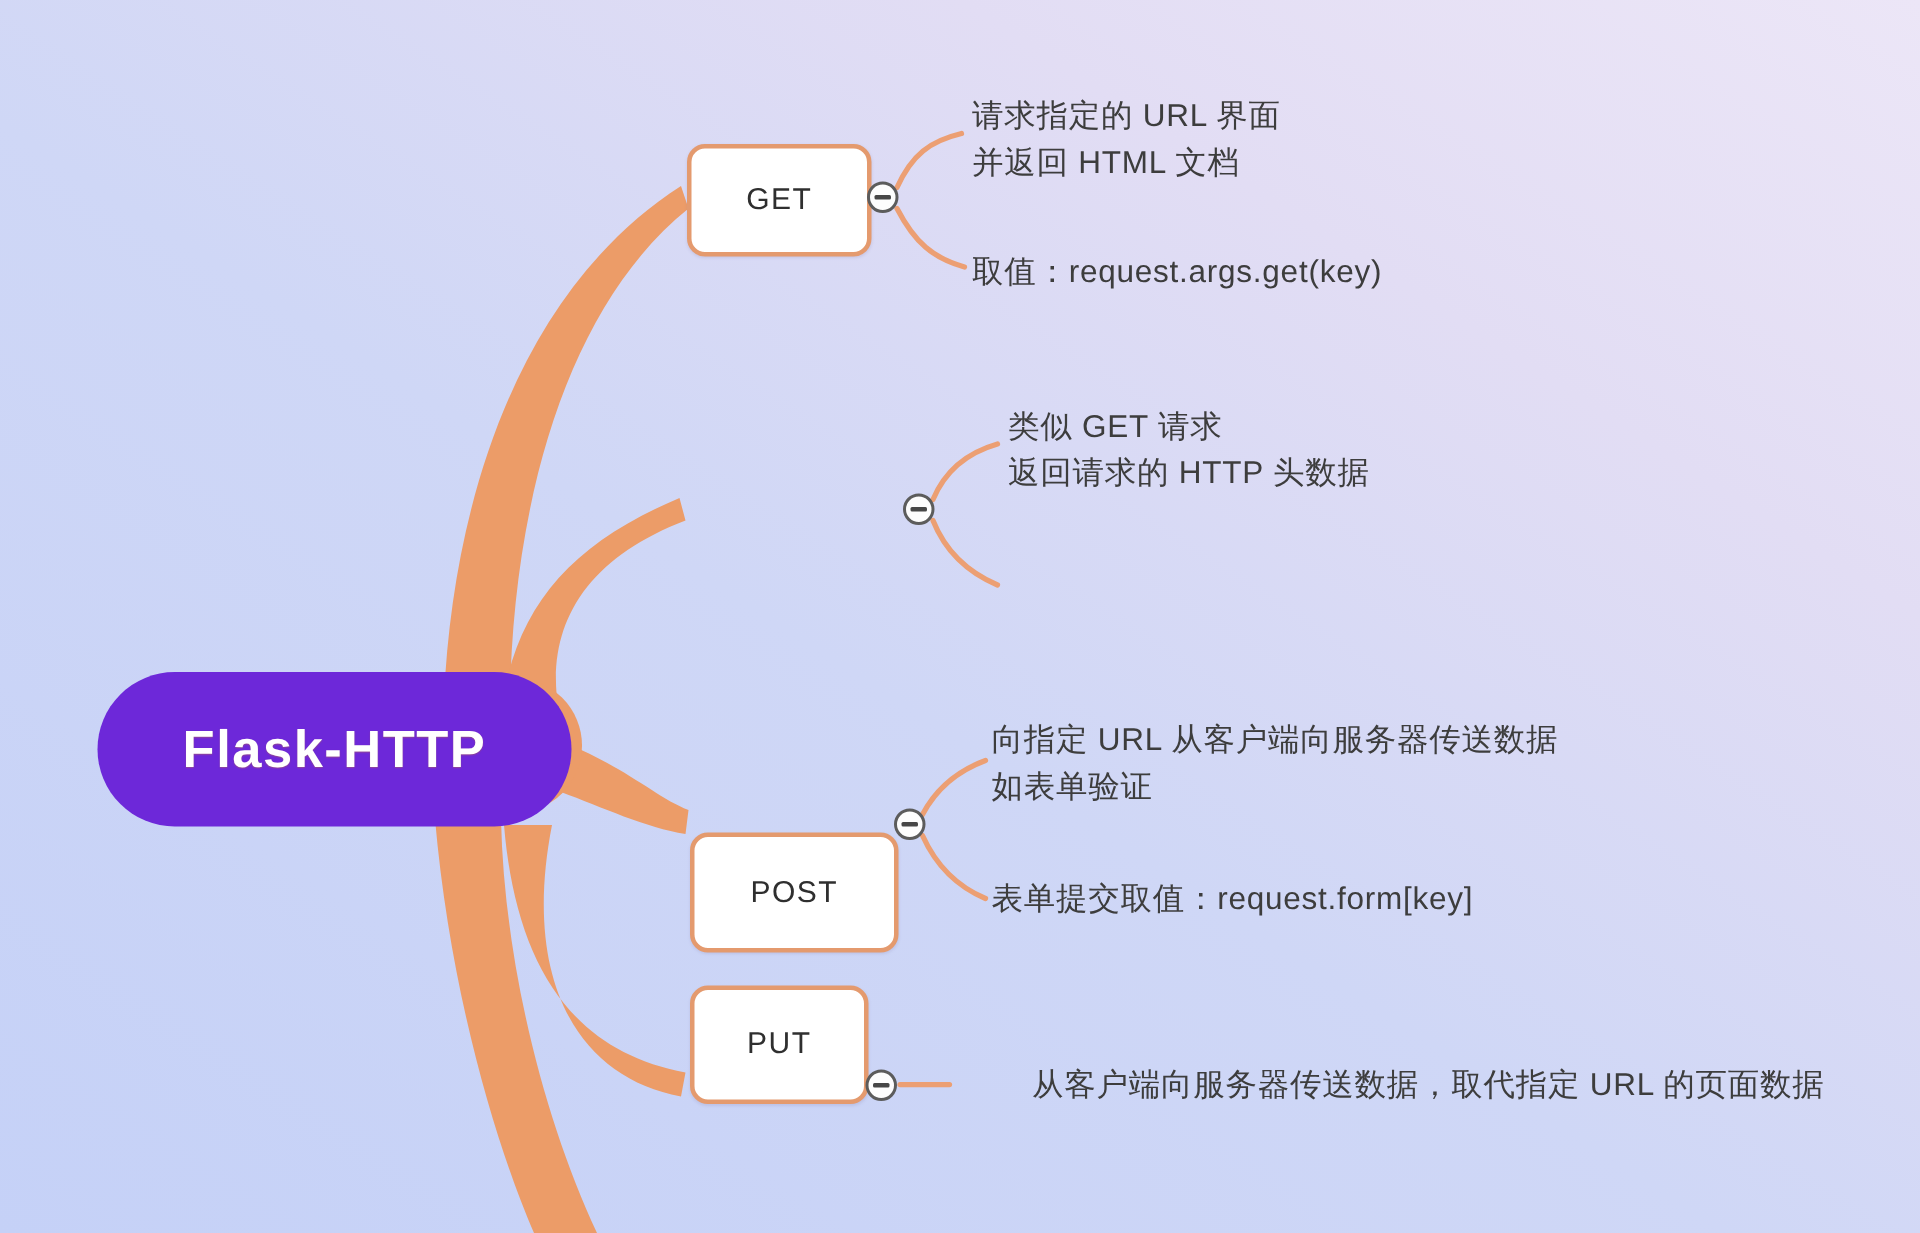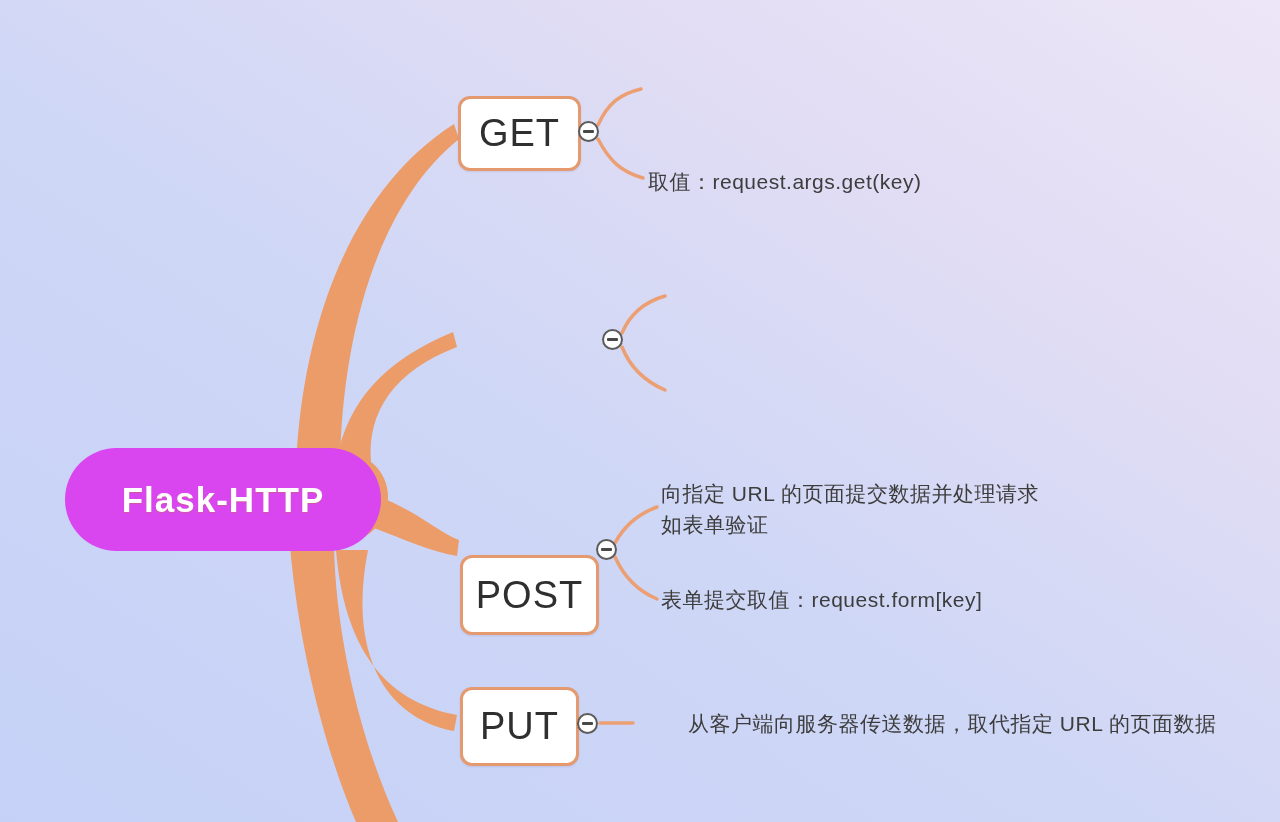--- a/index.html
+++ b/index.html
@@ -6,37 +6,37 @@
   body{
     width:1280px;height:822px;overflow:hidden;
     font-family:"Liberation Sans","DejaVu Sans",sans-serif;
     background:linear-gradient(to top right,#c5d1f7 0%,#cfd7f6 45%,#e2ddf4 75%,#ece6f7 100%);
     position:relative;
   }
   .canvas{position:absolute;inset:0;}
   svg.links{position:absolute;left:0;top:0;z-index:1;}
   .root-node{
     position:absolute;left:65px;top:448px;width:316px;height:103px;
-    background:#d946ef;border-radius:52px;z-index:3;
+    background:#6d28d9;border-radius:52px;z-index:3;
     display:flex;align-items:center;justify-content:center;
   }
   .root-node span{
     color:#ffffff;font-size:35px;font-weight:bold;letter-spacing:1px;
     text-shadow:0 1px 1px rgba(190,110,60,.45);
   }
   .topic{
     position:absolute;background:#ffffff;border:3px solid #e49a6e;border-radius:12px;
     display:flex;align-items:center;justify-content:center;z-index:4;
     box-shadow:0 1px 2px rgba(120,110,160,.18);
   }
-  .topic span{color:#2f2f2f;font-size:38px;letter-spacing:1px;}
+  .topic span{color:#2f2f2f;font-size:20px;letter-spacing:1px;}
   .topic.get {left:458px;top: 96px;width:117px;height:69px;}
   .topic.head{left:460px;top:306px;width:142px;height:71px;}
   .topic.post{left:460px;top:511px;width:133px;height:74px;margin-top:44px;}
-  .topic.put {left:460px;top:687px;width:113px;height:73px;}
+  .topic.put {left:460px;top:657px;width:113px;height:73px;}
   .collapse{
     position:absolute;width:21px;height:21px;border-radius:50%;
     background:#fdfdfd;border:2px solid #5c5c5c;z-index:5;box-sizing:border-box;
     display:flex;align-items:center;justify-content:center;
   }
   .collapse .bar{width:11px;height:2.5px;background:#474747;border-radius:1px;}
   .collapse.get {left:578px;top:121px;}
   .collapse.head{left:602px;top:329px;}
   .collapse.post{left:596px;top:539px;}
   .collapse.put {left:577px;top:713px;}
@@ -81,33 +81,37 @@
   <div class="root-node">
     <span>Flask-HTTP</span>
   </div>
 
   <div class="topic get">
     <span>GET</span>
   </div>
   <div class="collapse get">
     <div class="bar"></div>
   </div>
+  <div class="childtext ct-get-1">请求指定的 URL 界面
+并返回 HTML 文档</div>
   <div class="childtext ct-get-2">取值：request.args.get(key)</div>
 
   <div class="collapse head">
     <div class="bar"></div>
   </div>
+  <div class="childtext ct-head-1">类似 GET 请求
+返回请求的 HTTP 头数据</div>
 
   <div class="topic post">
     <span>POST</span>
   </div>
   <div class="collapse post">
     <div class="bar"></div>
   </div>
-  <div class="childtext ct-post-1">向指定 URL 的页面提交数据并处理请求
+  <div class="childtext ct-post-1">向指定 URL 从客户端向服务器传送数据
 如表单验证</div>
   <div class="childtext ct-post-2">表单提交取值：request.form[key]</div>
 
   <div class="topic put">
     <span>PUT</span>
   </div>
   <div class="collapse put">
     <div class="bar"></div>
   </div>
   <div class="childtext ct-put-1">从客户端向服务器传送数据，取代指定 URL 的页面数据</div>

